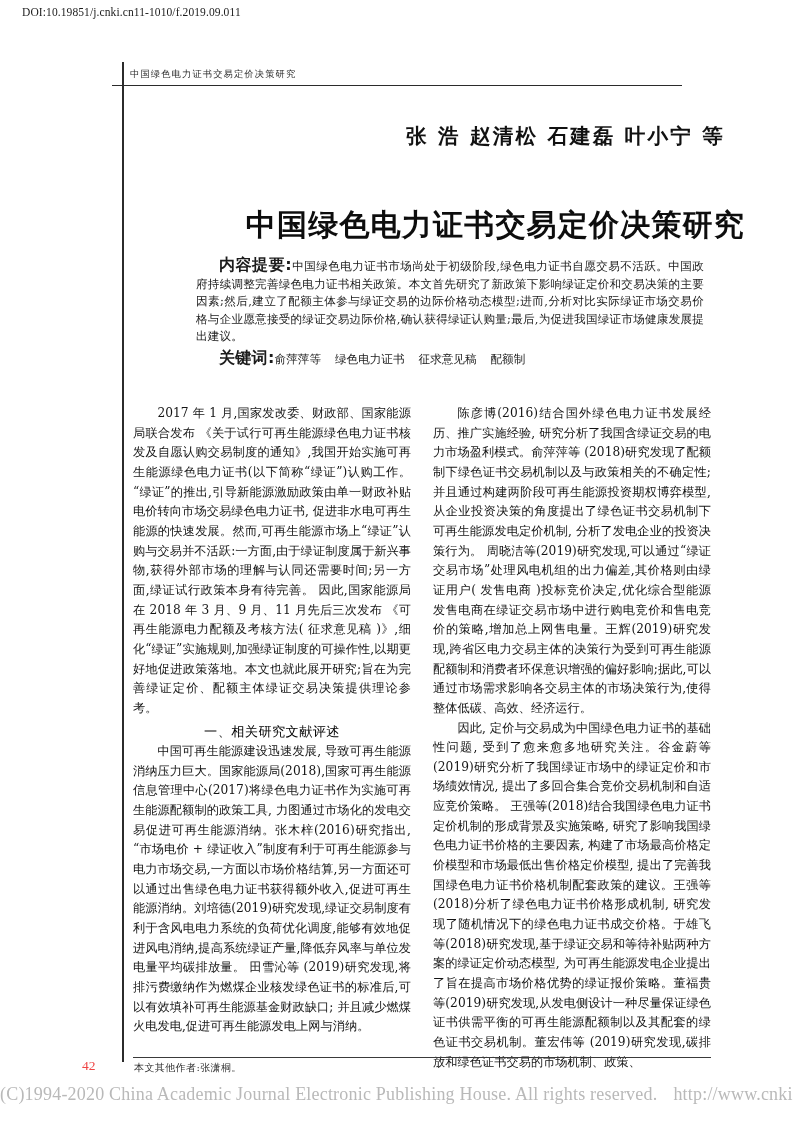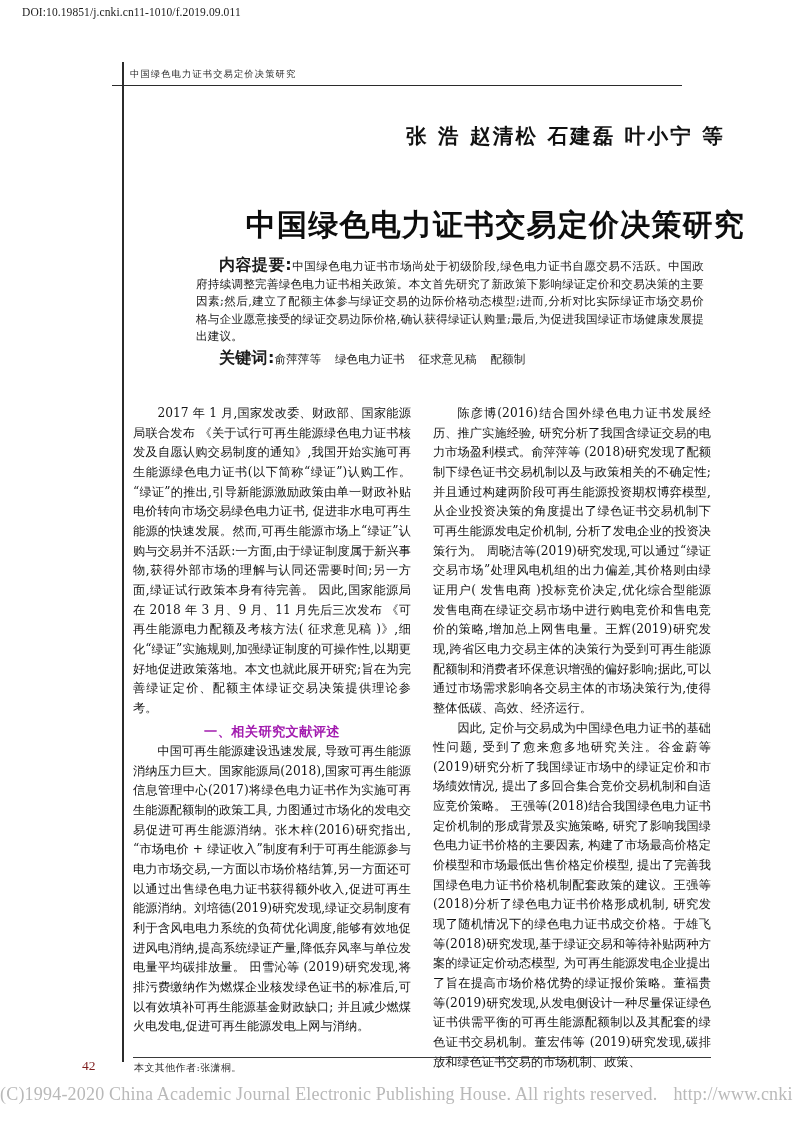--- a/index.html
+++ b/index.html
@@ -149,26 +149,26 @@
     line-height: 19.65px;
     text-align: justify;
     text-justify: inter-ideograph;
     text-indent: 24.4px;
     letter-spacing: 0.05px;
     color: #141414;
     margin: 0;
   }
   .section-heading {
     font-family: "DejaVu Sans", "Liberation Sans", sans-serif;
-    font-weight: bold;
+    font-weight: normal;
     font-size: 13.2px;
     line-height: 19.65px;
     text-align: center;
     letter-spacing: 0.4px;
-    color: #a21caf;
+    color: #000000;
     margin: 3px 0 1px 0;
   }
 
   
   .footnote-rule {
     position: absolute;
     left: 133px;
     top: 1057px;
     width: 578px;
     border-bottom: 1px solid #3a3a3a;
@@ -184,21 +184,21 @@
     white-space: nowrap;
   }
 
   
   .folio {
     position: absolute;
     left: 82px;
     top: 1058px;
     font-family: "Liberation Serif", serif;
     font-size: 13.5px;
-    color: #7f1d1d;
+    color: #ef4444;
   }
 
   
   .copyright {
     position: absolute;
     left: 0;
     right: 0;
     top: 1084px;
     text-align: center;
     font-family: "Liberation Serif", serif;

